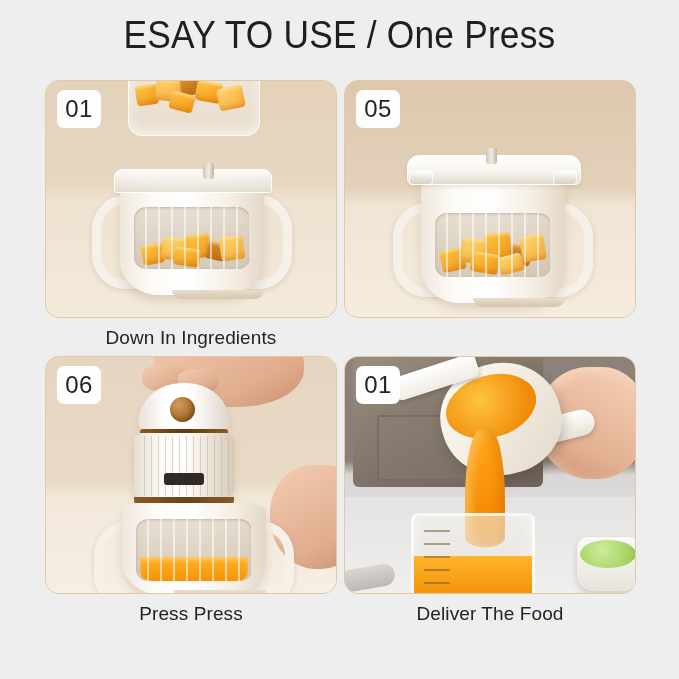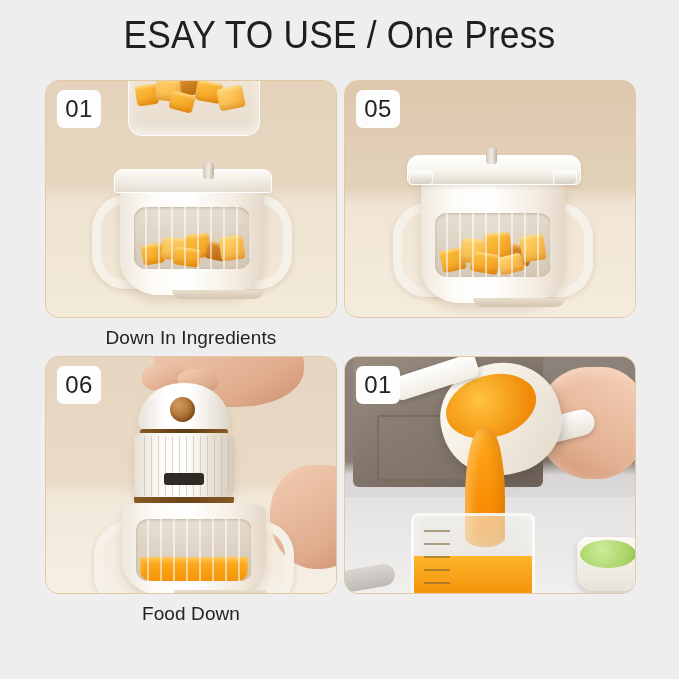--- a/index.html
+++ b/index.html
@@ -557,21 +557,21 @@
             <div class="cup-window" style="top:16px;height:62px;">
               <div class="puree-fill"></div>
               <div class="ribs"></div>
             </div>
             <div class="cup-base"></div>
           </div>
         </div>
 
         <div class="badge">06</div>
       </div>
-      <div class="caption">Food Down</div>
+      <div class="caption">Press Press</div>
     </div>
 
     <div class="step">
       <div class="photo">
         <div class="scene bg-kitchen"></div>
 
         <div class="apron">
           <div class="apron-pocket"></div>
         </div>
         <div class="table-top"></div>
@@ -591,16 +591,17 @@
           <div class="measure-marks"></div>
         </div>
 
         <div class="spoon"></div>
         <div class="green-pot">
           <div class="green-fill"></div>
         </div>
 
         <div class="badge">01</div>
       </div>
+      <div class="caption">Deliver The Food</div>
     </div>
 
   </div>
 </div>
 
 </body></html>

